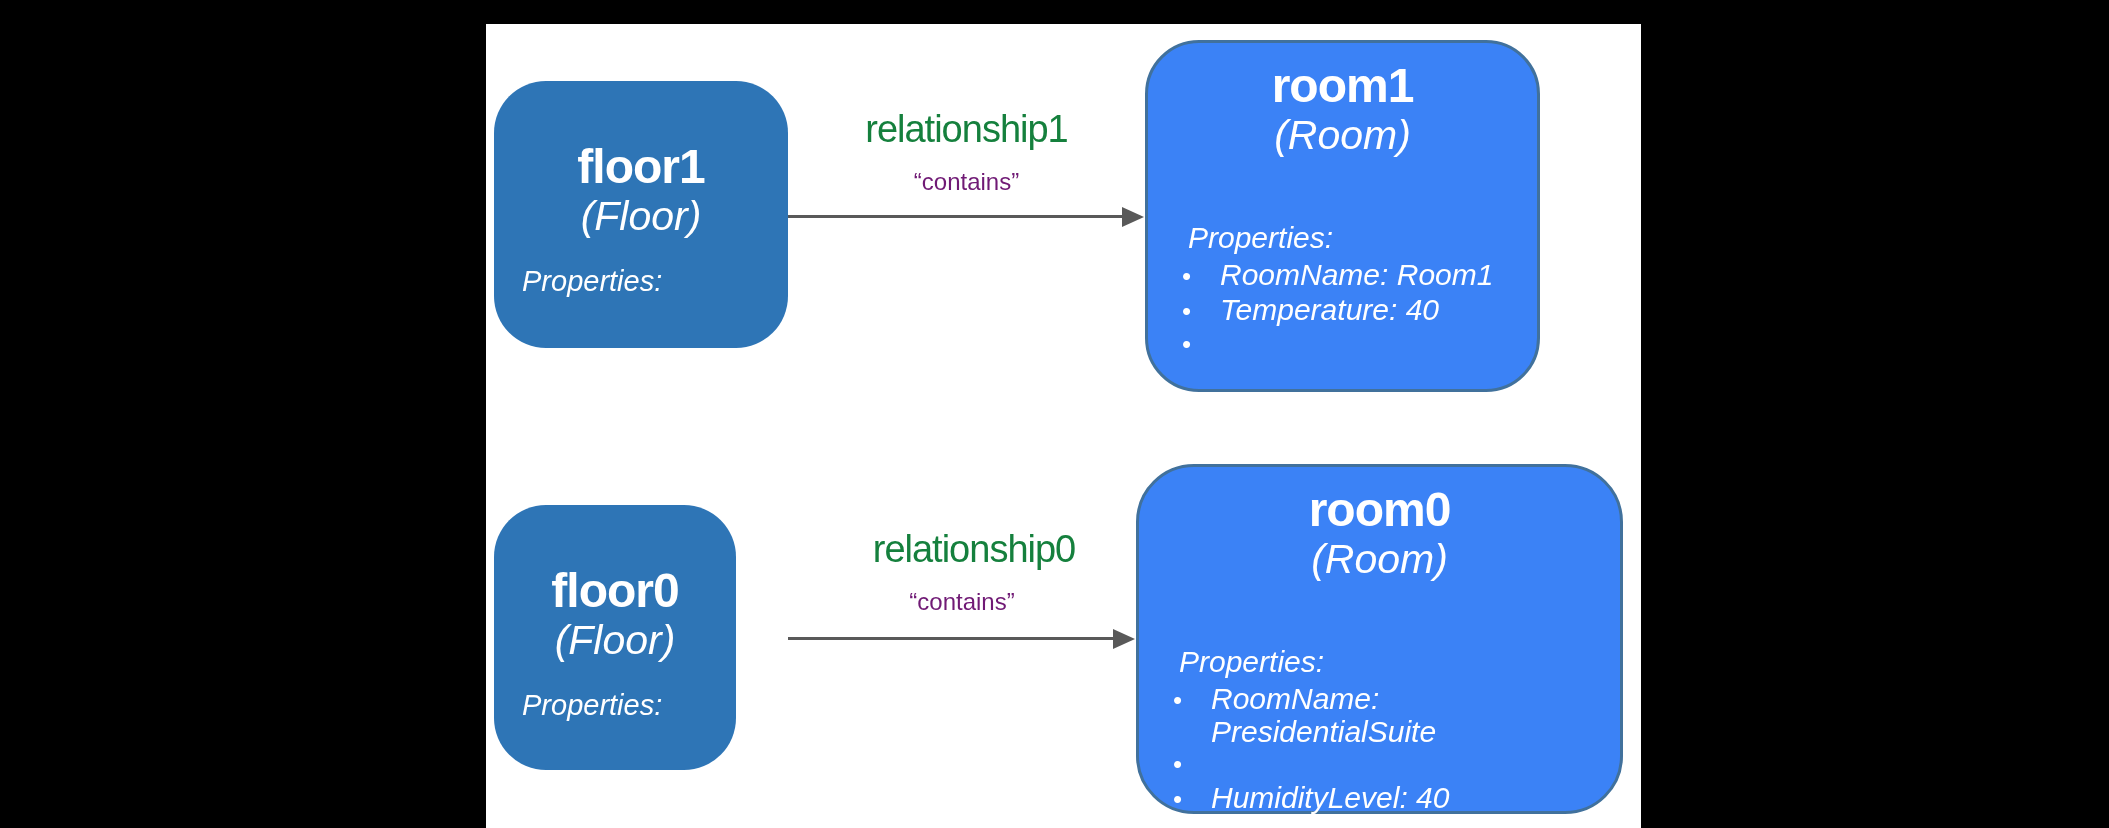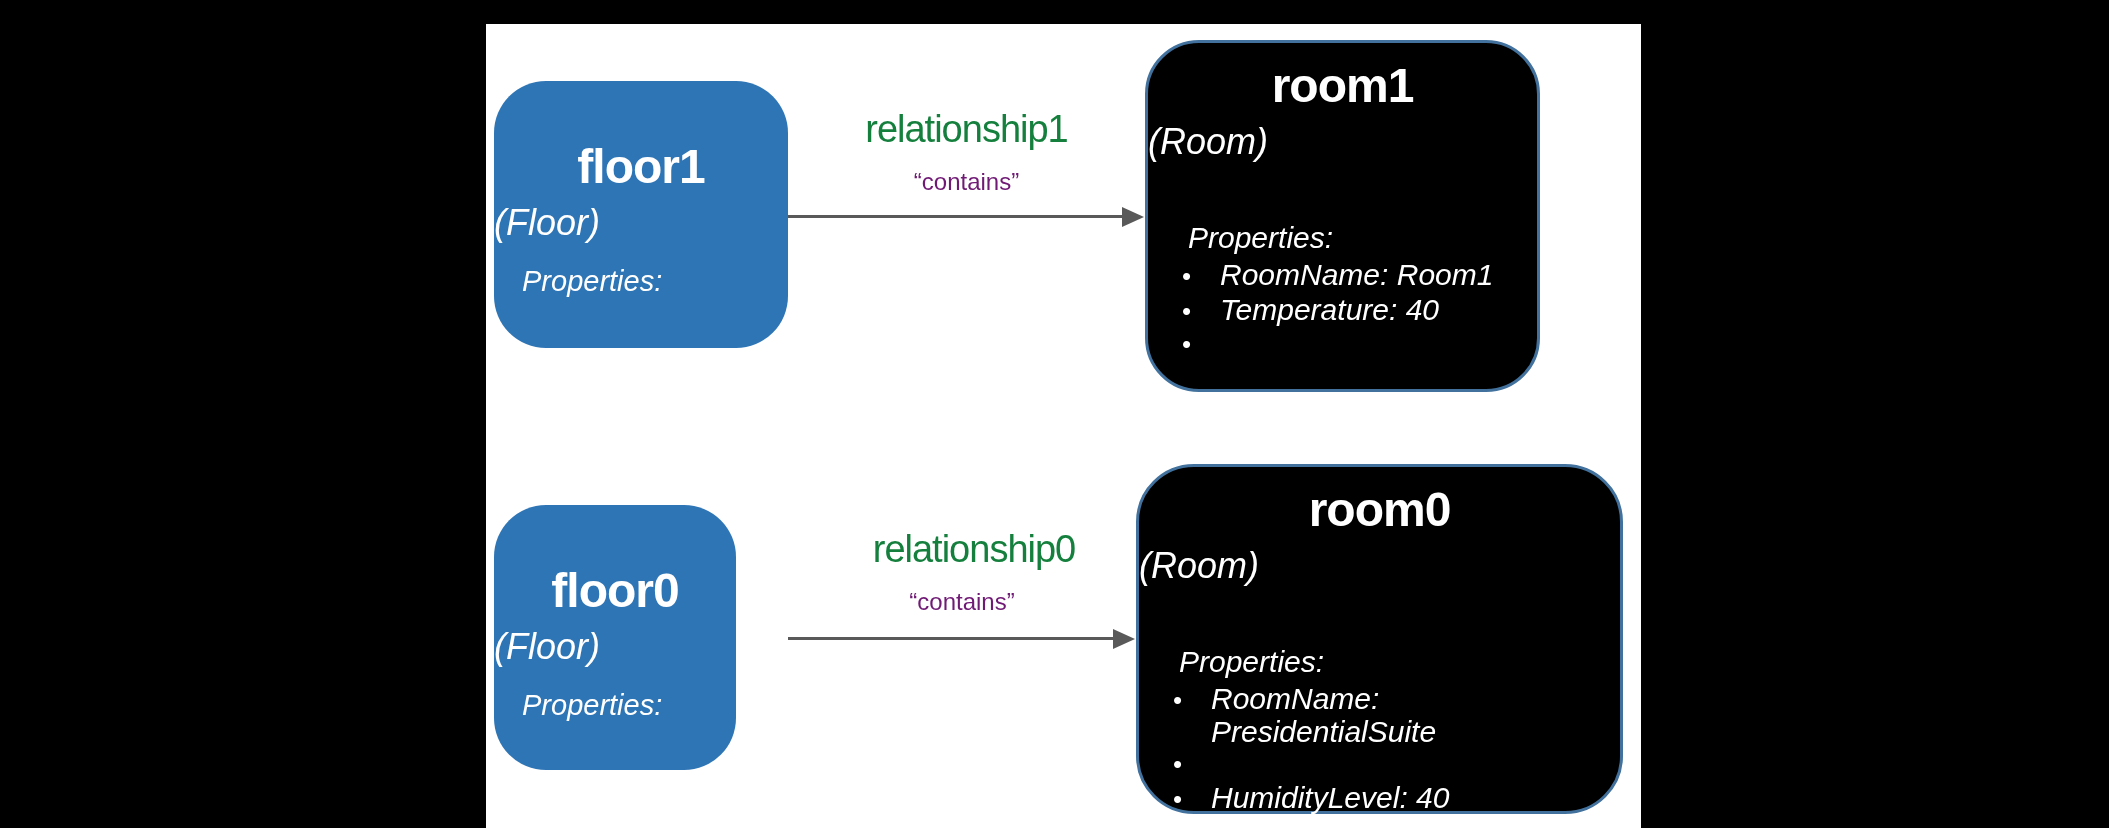--- a/index.html
+++ b/index.html
@@ -29,36 +29,37 @@
   .node {
     position: absolute;
     box-sizing: border-box;
     color: #ffffff;
   }
   .node.floor {
     background: #2E75B6;
     border-radius: 52px;
   }
   .node.room {
-    background: #000000;
+    background: #3b82f6;
     border: 3px solid #41719C;
     border-radius: 54px;
   }
   .node-title {
     text-align: center;
     font-weight: bold;
     font-size: 48px;
     line-height: 1.05;
     letter-spacing: -1px;
   }
   .node-type {
+    text-align: center;
     font-style: italic;
-    font-size: 36px;
+    font-size: 41px;
     line-height: 1.1;
-    margin-top: 11px;
+    margin-top: 2px;
   }
   .floor .node-title { margin-top: 61px; }
   .room  .node-title { margin-top: 18px; }
   .floor-props {
     position: absolute;
     left: 28px;
     top: 184px;
     font-style: italic;
     font-size: 29px;
   }

